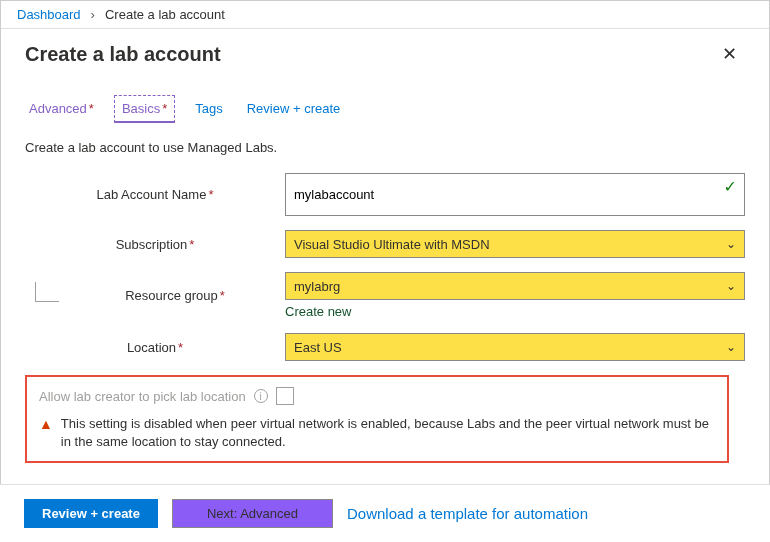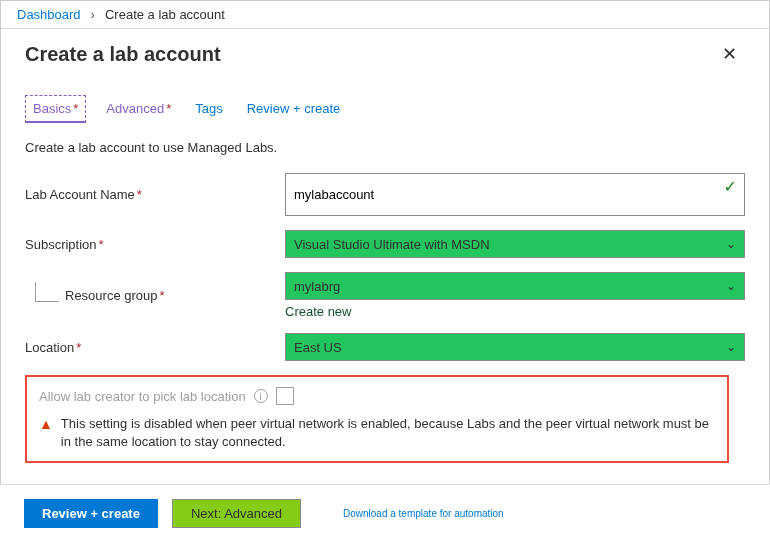--- a/index.html
+++ b/index.html
@@ -11,59 +11,59 @@
   .header h1 { font-size: 20px; font-weight: 600; flex: 1; }
   .close-x { font-size: 18px; cursor: pointer; color: #323130; padding: 4px 8px; }
   .tabs { display: flex; gap: 16px; padding: 22px 24px 0 24px; border-bottom: 1px solid transparent; }
   .tab { padding: 6px 4px; font-size: 13px; color: #0078d4; cursor: pointer; position: relative; }
   .tab.active { color: #8661c5; border: 1px dashed #8661c5; border-bottom: 2px solid #8661c5; padding: 5px 7px; }
   .tab.adv { color: #8661c5; }
   .star { color: #a4262c; margin-left: 2px; }
   .content { padding: 16px 24px 0 24px; }
   .intro { margin-bottom: 18px; }
   .row { display: flex; align-items: center; margin-bottom: 14px; }
-  .label-col { width: 260px; font-size: 13px; display: flex; align-items: center; }
+  .label-col { width: 260px; font-size: 13px; display: flex; align-items: center; justify-content: center; }
   .label-col.indent { padding-left: 40px; position: relative; }
   .indent-line { position: absolute; left: 10px; top: -6px; width: 24px; height: 20px; border-left: 1px solid #a19f9d; border-bottom: 1px solid #a19f9d; }
   .field-col { flex: 1; }
   .text-input { width: 100%; height: 43px; padding: 0 30px 0 8px; border: 1px solid #8a8886; font-size: 13px; position: relative; }
   .input-wrap { position: relative; }
   .check-icon { position: absolute; right: 8px; top: 4px; color: #107c10; font-size: 16px; }
-  .select { width: 100%; height: 28px; padding: 0 8px; border: 1px solid #8a8886; font-size: 13px; background: #22c55e; display: flex; align-items: center; justify-content: space-between; cursor: pointer; }
+  .select { width: 100%; height: 28px; padding: 0 8px; border: 1px solid #8a8886; font-size: 13px; background: #fde047; display: flex; align-items: center; justify-content: space-between; cursor: pointer; }
   .chev { font-size: 12px; color: #323130; }
   .create-new { color: #14532d; font-size: 13px; cursor: pointer; margin-top: 4px; display: inline-block; }
   .highlight-box { border: 2px solid #e74c3c; padding: 10px 12px; margin: 6px 16px 0 0; }
   .allow-row { display: flex; align-items: center; gap: 8px; color: #a19f9d; margin-bottom: 10px; }
   .info-icon { display: inline-flex; width: 14px; height: 14px; border: 1px solid #a19f9d; border-radius: 50%; align-items: center; justify-content: center; font-size: 10px; color: #a19f9d; }
   .checkbox { width: 18px; height: 18px; border: 1px solid #a19f9d; display: inline-block; }
   .warn-row { display: flex; gap: 8px; align-items: flex-start; }
   .warn-icon { color: #d83b01; font-size: 14px; flex-shrink: 0; margin-top: 1px; }
   .warn-text { font-size: 13px; line-height: 1.4; }
   .footer { position: absolute; bottom: 0; left: 0; right: 0; padding: 14px 24px; border-top: 1px solid #e1dfdd; display: flex; align-items: center; gap: 14px; background: #fff; }
   .btn-primary { background: #0078d4; color: #fff; border: none; padding: 7px 18px; font-size: 13px; font-weight: 600; cursor: pointer; }
-  .btn-secondary { background: #84cc16; color: #323130; border: 1px solid #8a8886; padding: 6px 18px; font-size: 13px; cursor: pointer; }
-  .dl-link { color: #0078d4; cursor: pointer; font-size: 10px; margin-left: 28px; }
+  .btn-secondary { background: #8b5cf6; color: #323130; border: 1px solid #8a8886; padding: 6px 34px; font-size: 13px; cursor: pointer; }
+  .dl-link { color: #0078d4; cursor: pointer; font-size: 15px; }
 </style>
 </head>
 <body>
 
 <div class="breadcrumb">
   <a>Dashboard</a>
   <span class="sep">›</span>
   <span>Create a lab account</span>
 </div>
 
 <div class="header">
   <h1>Create a lab account</h1>
   <span class="close-x">✕</span>
 </div>
 
 <div class="tabs">
+  <div class="tab adv"><span>Advanced</span><span class="star">*</span></div>
   <div class="tab active"><span>Basics</span><span class="star">*</span></div>
-  <div class="tab adv"><span>Advanced</span><span class="star">*</span></div>
   <div class="tab">Tags</div>
   <div class="tab">Review + create</div>
 </div>
 
 <div class="content">
   <div class="intro">Create a lab account to use Managed Labs.</div>
 
   <div class="row">
     <div class="label-col">
         <span>Lab Account Name</span>

